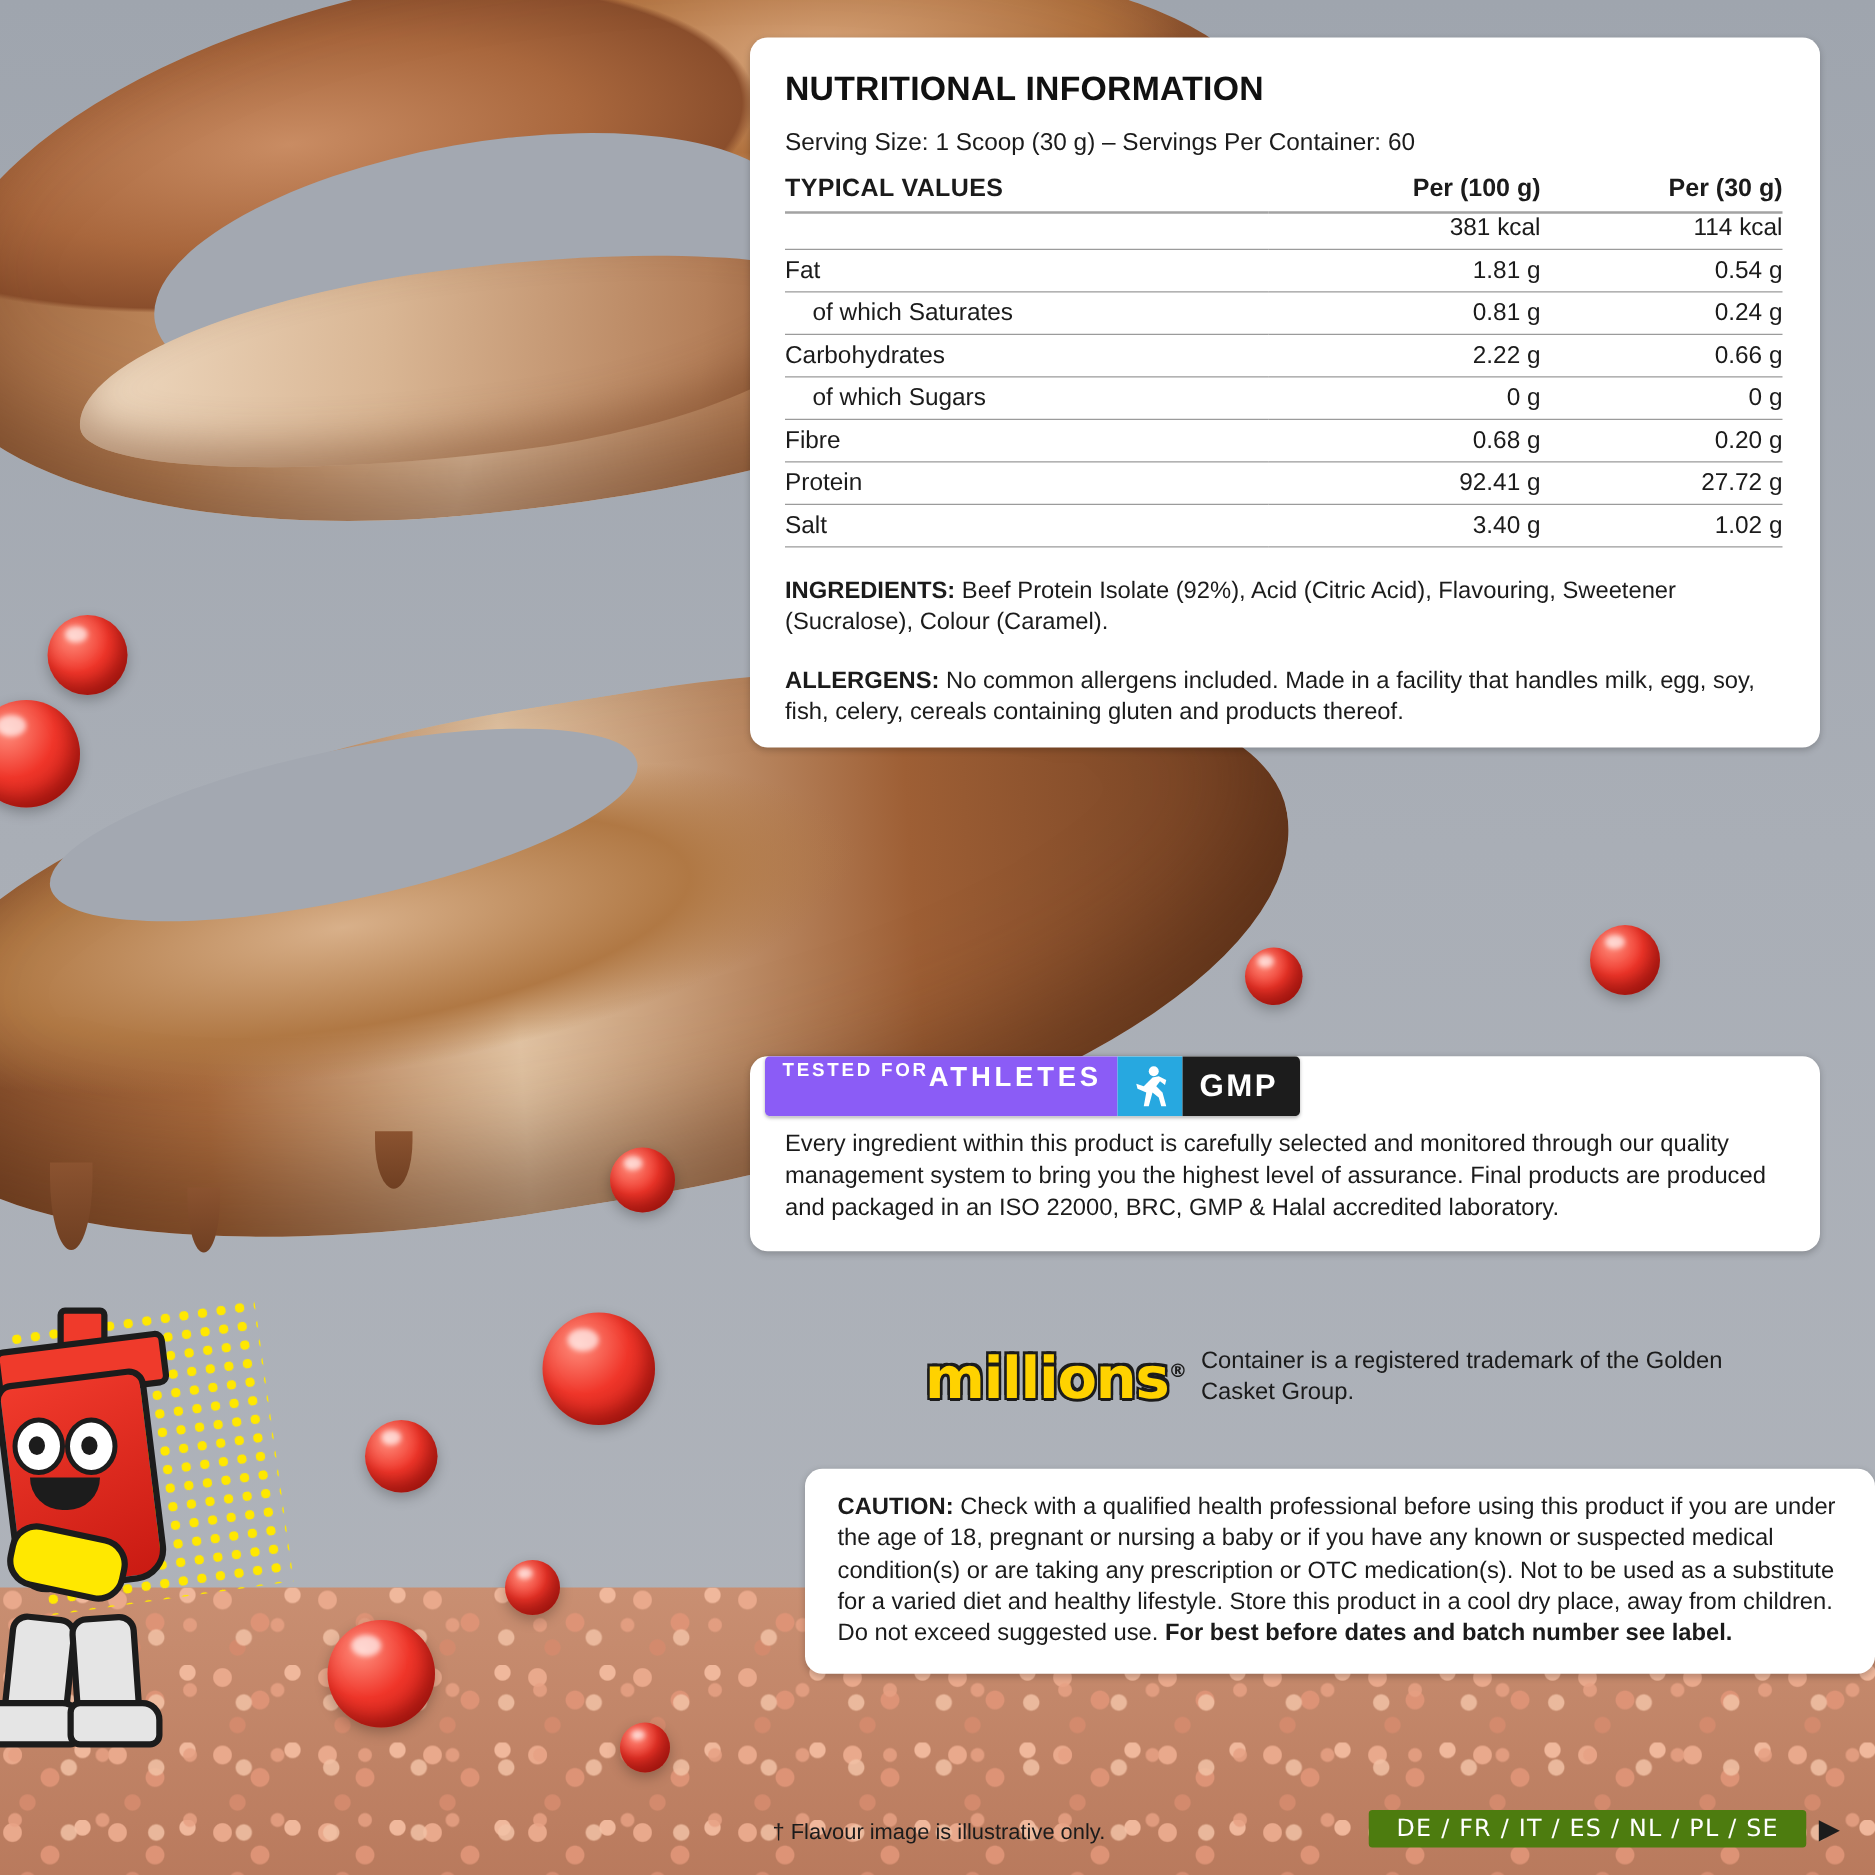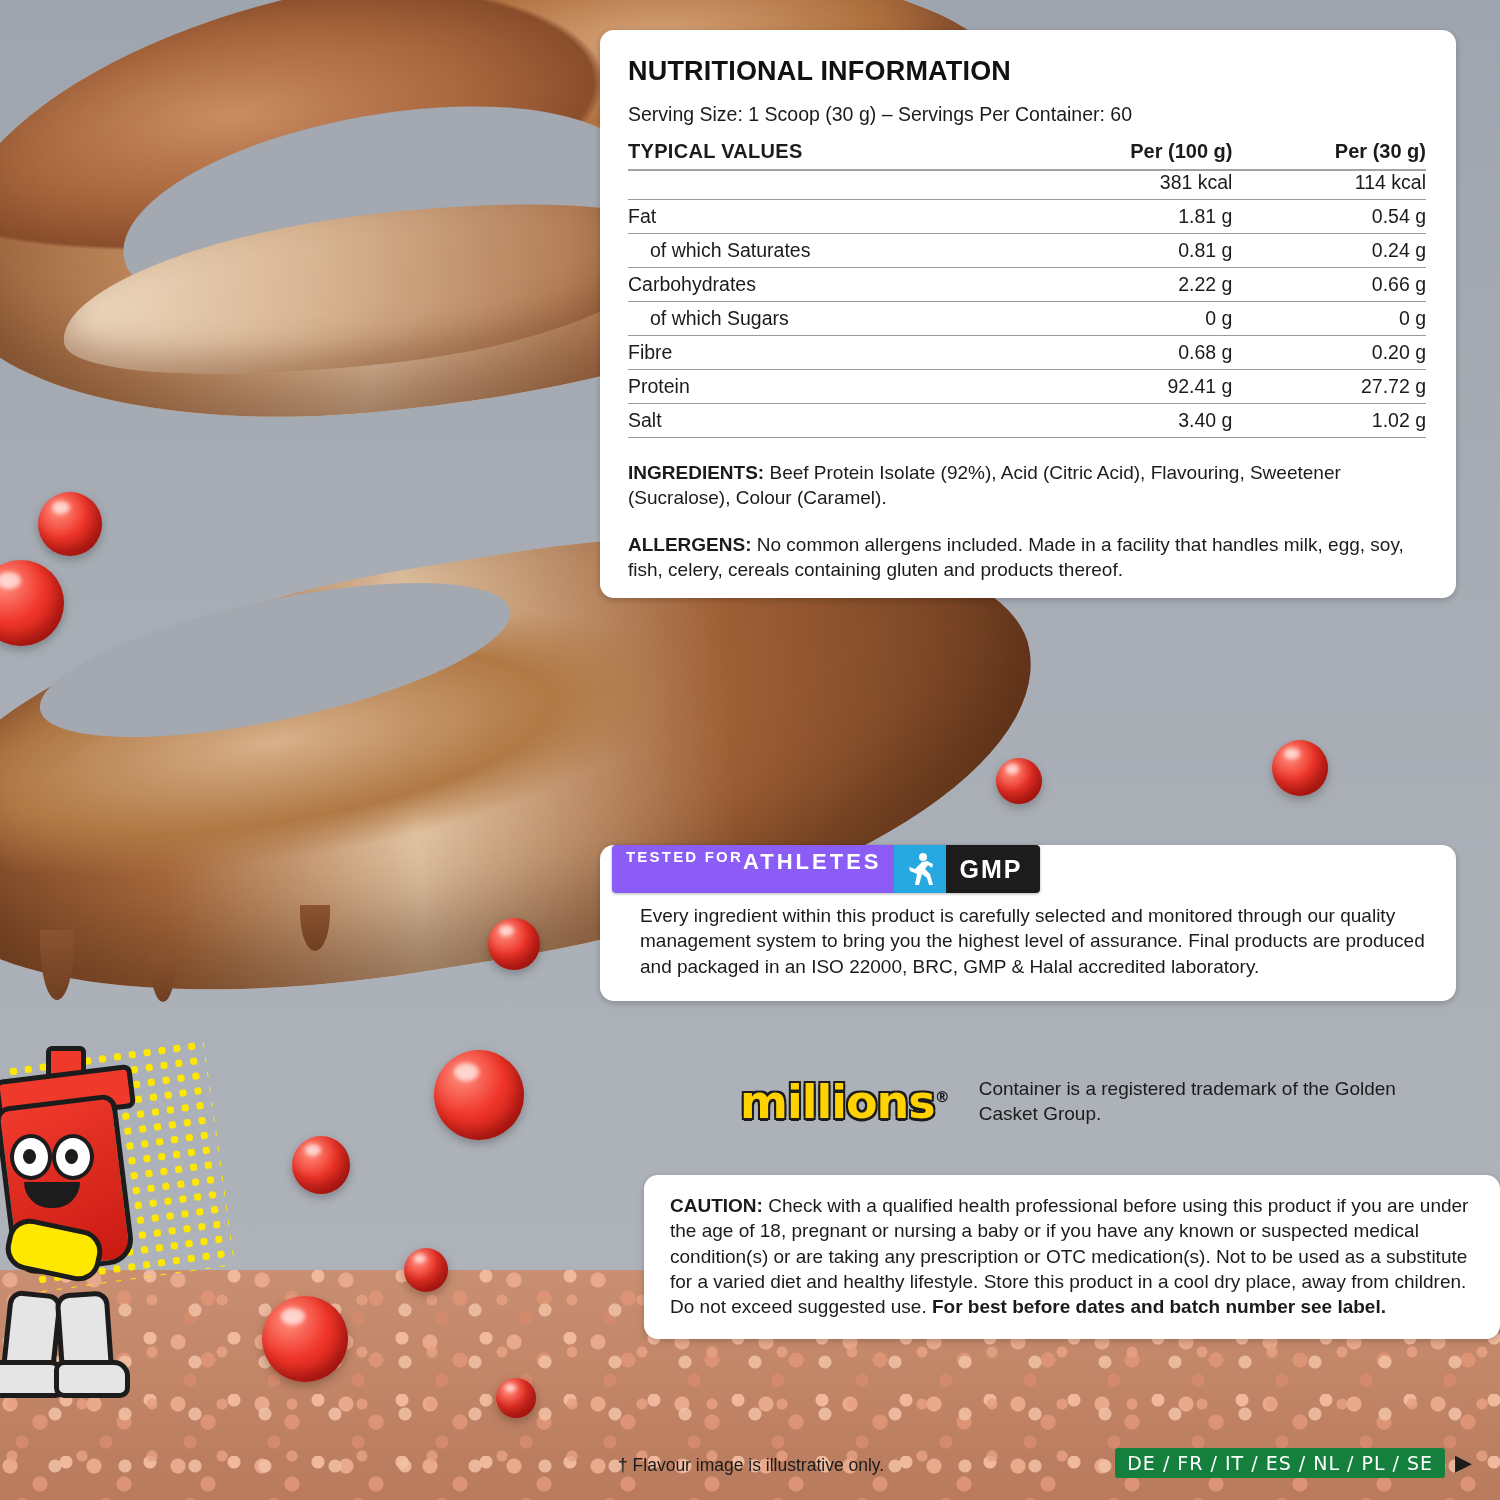--- a/index.html
+++ b/index.html
@@ -373,32 +373,31 @@
     align-items: center;
     padding: 0 18px 0 14px;
     font-size: 25px;
     font-weight: bold;
     letter-spacing: 2px;
   }
   .quality-text {
     font-size: 19px;
     line-height: 1.34;
     color: #1b1b1b;
-    margin-left: 12px;
   }
 
   
   #millions-row {
     position: absolute;
     left: 740px;
     top: 1075px;
     width: 700px;
     display: flex;
     align-items: center;
-    gap: 30px;
+    gap: 12px;
   }
   .millions-logo {
     font-size: 46px;
     font-weight: bold;
     color: #ffd200;
     letter-spacing: -1px;
     text-shadow:
       -2px -2px 0 #1c1c1c, 2px -2px 0 #1c1c1c,
       -2px 2px 0 #1c1c1c, 2px 2px 0 #1c1c1c,
       0 3px 0 #1c1c1c;
@@ -443,25 +442,25 @@
   }
   #lang-strip {
     position: absolute;
     right: 28px;
     top: 1448px;
     display: flex;
     align-items: center;
     gap: 10px;
   }
   .lang-box {
-    background: #15803d;
+    background: #4d7c0f;
     color: #fff;
     font-size: 19px;
     letter-spacing: 1px;
-    padding: 4px 12px;
+    padding: 4px 22px;
     border-radius: 3px;
     font-family: "DejaVu Sans", sans-serif;
   }
   .lang-arrow {
     color: #1c1c1c;
     font-size: 22px;
     line-height: 1;
   }
 </style>
 </head>

